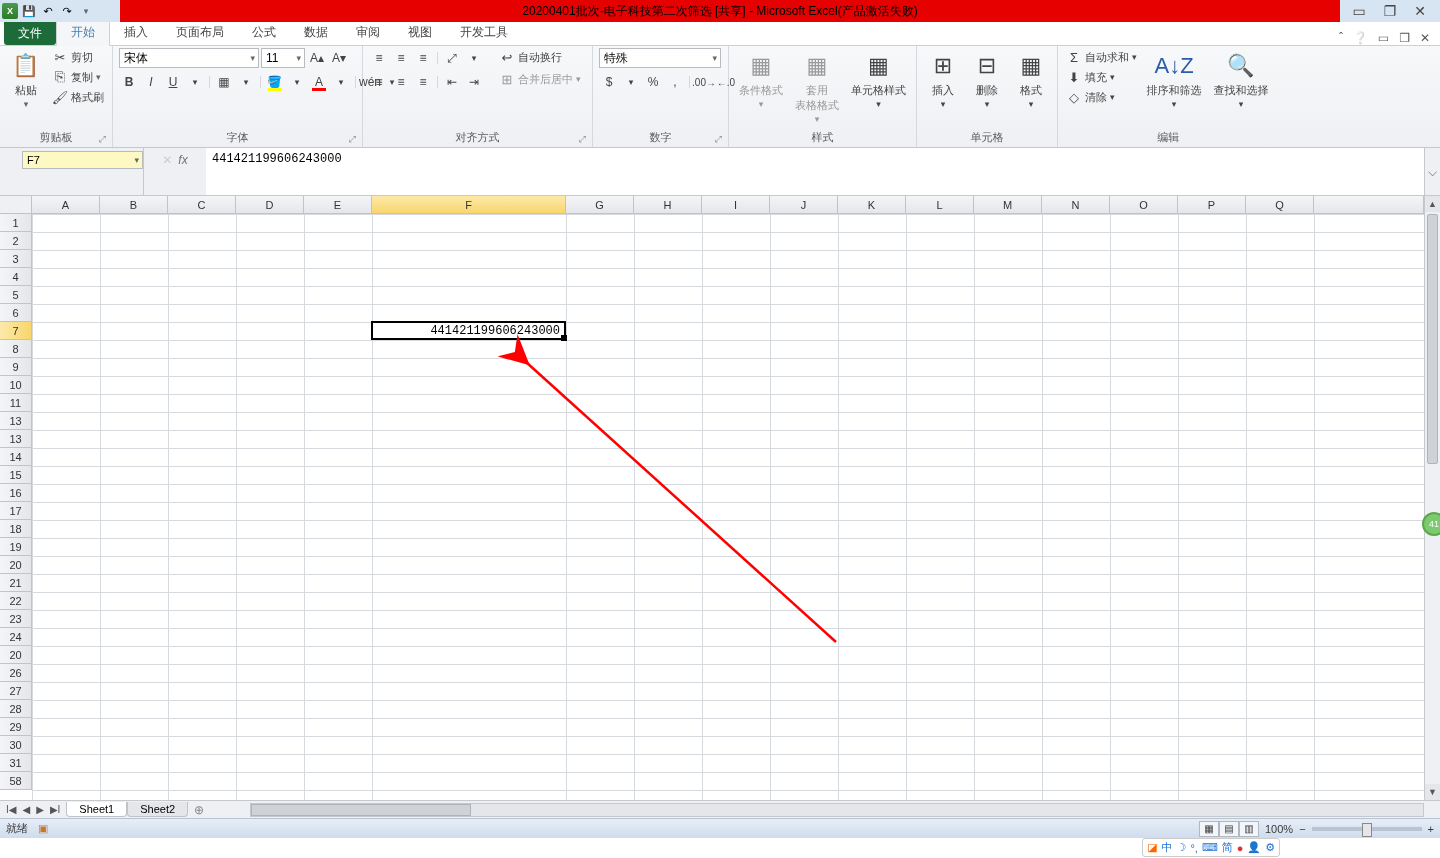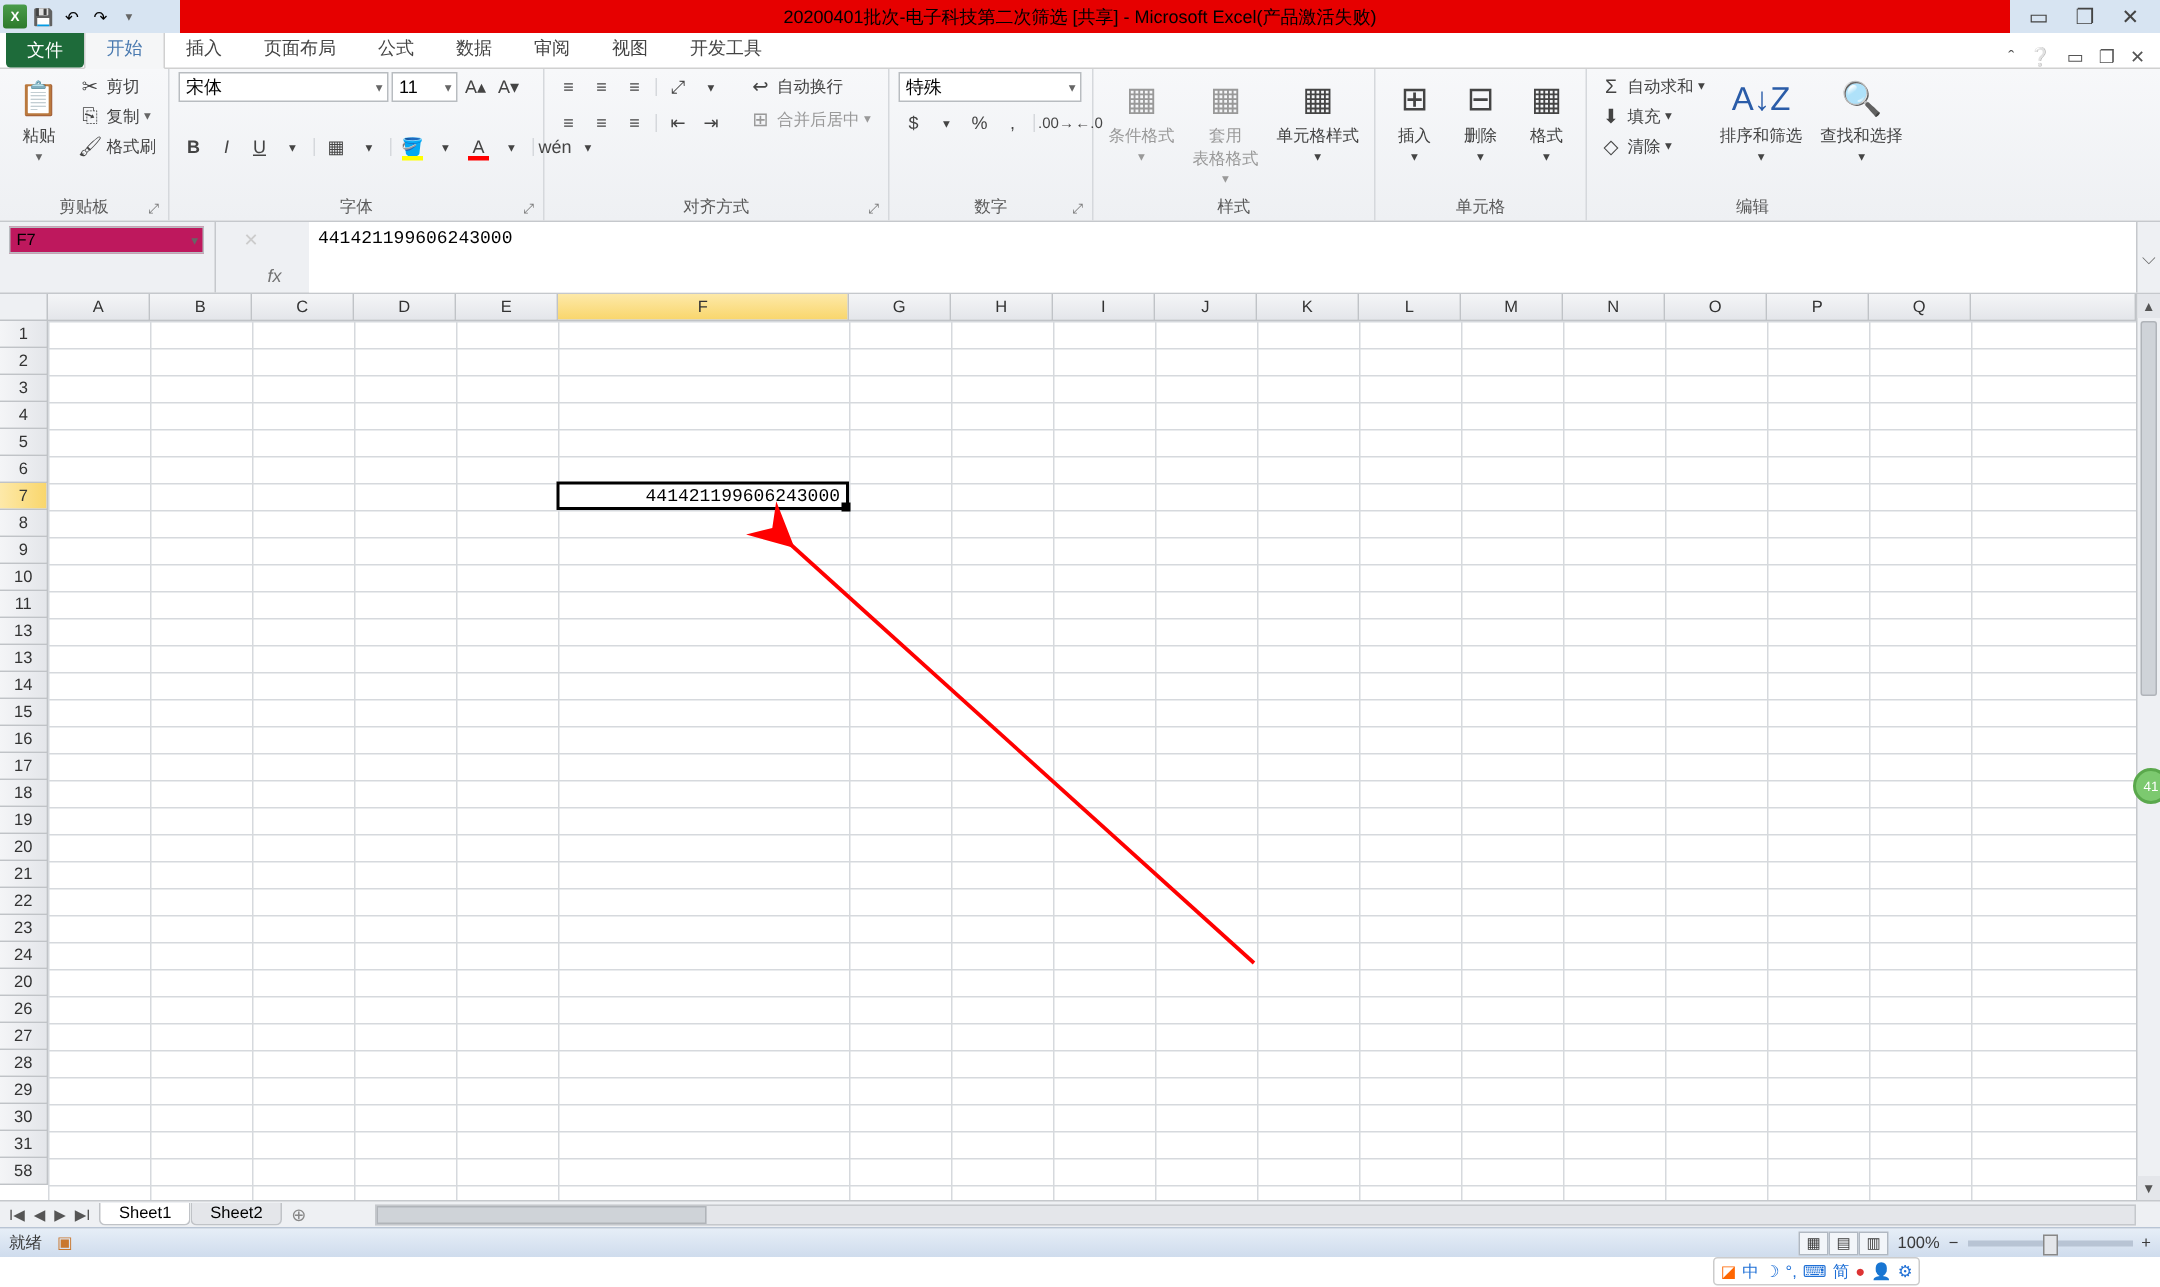--- a/index.html
+++ b/index.html
@@ -34,24 +34,24 @@
 .small-row .ico { width: 16px; height: 16px; display: inline-flex; align-items: center; justify-content: center; font-size: 13px; }
 .combo { height: 20px; border: 1px solid #b8bcc0; background: #fff; font-size: 12px; padding: 0 18px 0 4px; display: inline-flex; align-items: center; position: relative; }
 .combo::after { content: "▾"; position: absolute; right: 3px; font-size: 9px; color: #666; }
 .btnrow { display: flex; gap: 2px; }
 .sq { width: 20px; height: 20px; border: 1px solid transparent; display: inline-flex; align-items: center; justify-content: center; font-size: 12px; color: #444; cursor: pointer; }
 .sep { width: 1px; background: #d5d8dc; margin: 4px 2px; }
 
 
 .fbar { height: 48px; border-bottom: 1px solid #c5c8cc; display: flex; background: #eef0f3; }
 .namebox-wrap { width: 144px; border-right: 1px solid #c5c8cc; display: flex; align-items: flex-start; padding-top: 3px; }
-.namebox { height: 18px; border: 1px solid #b8bcc0; background: #be185d; width: 130px; margin-left: 6px; display: flex; align-items: center; padding: 0 4px; font-size: 11px; position: relative; }
+.namebox { height: 18px; border: 1px solid #b8bcc0; background: #fef9c3; width: 130px; margin-left: 22px; display: flex; align-items: center; padding: 0 4px; font-size: 11px; position: relative; }
 .namebox::after { content: "▾"; position: absolute; right: 3px; color: #666; font-size: 9px; }
 .fbar-icons { width: 62px; display: flex; align-items: flex-start; justify-content: center; gap: 6px; padding-top: 5px; color: #888; }
-.fx { font-style: italic; color: #737373; margin-top: 24px; }
+.fx { font-style: italic; color: #737373; }
 .formula-input { flex: 1; background: #fff; padding: 4px 6px; font-size: 12px; font-family: "Courier New", monospace; }
 .fbar-expand { width: 16px; background: #eef0f3; display: flex; align-items: center; justify-content: center; border-left: 1px solid #c5c8cc; color: #666; }
 
 
 .grid-area { position: relative; height: 604px; display: flex; }
 .corner { width: 32px; height: 18px; background: #eef0f3; border-right: 1px solid #c0c3c7; border-bottom: 1px solid #c0c3c7; position: absolute; left: 0; top: 0; z-index: 3; }
 .col-headers { position: absolute; left: 32px; top: 0; right: 16px; height: 18px; display: flex; z-index: 2; }
 .col-h { background: linear-gradient(#f4f5f7,#e4e6ea); border-right: 1px solid #c0c3c7; border-bottom: 1px solid #c0c3c7; display: flex; align-items: center; justify-content: center; font-size: 11px; color: #333; }
 .col-h.sel { background: linear-gradient(#fde9a9,#f9d66c); }
 .row-headers { position: absolute; left: 0; top: 18px; bottom: 0; width: 32px; z-index: 2; }
@@ -152,21 +152,21 @@
         <div class="small-row">
             <span class="ico">🖌</span>
             <span>格式刷</span>
           </div>
       </div>
     </div>
     <div class="group-label"><span>剪贴板</span><span class="group-expand">⤢</span></div>
   </div>
 
   <div class="group" style="width:250px">
-    <div class="group-body" style="flex-direction:column;gap:20px;width:100%">
+    <div class="group-body" style="flex-direction:column;gap:4px;width:100%">
       <div class="btnrow" style="width:100%">
         <div class="combo" style="width:140px">宋体</div>
         <div class="combo" style="width:44px">11</div>
         <span class="sq">A▴</span>
         <span class="sq">A▾</span>
       </div>
       <div class="btnrow">
         <span class="sq">
             <b>B</b>
           </span>

